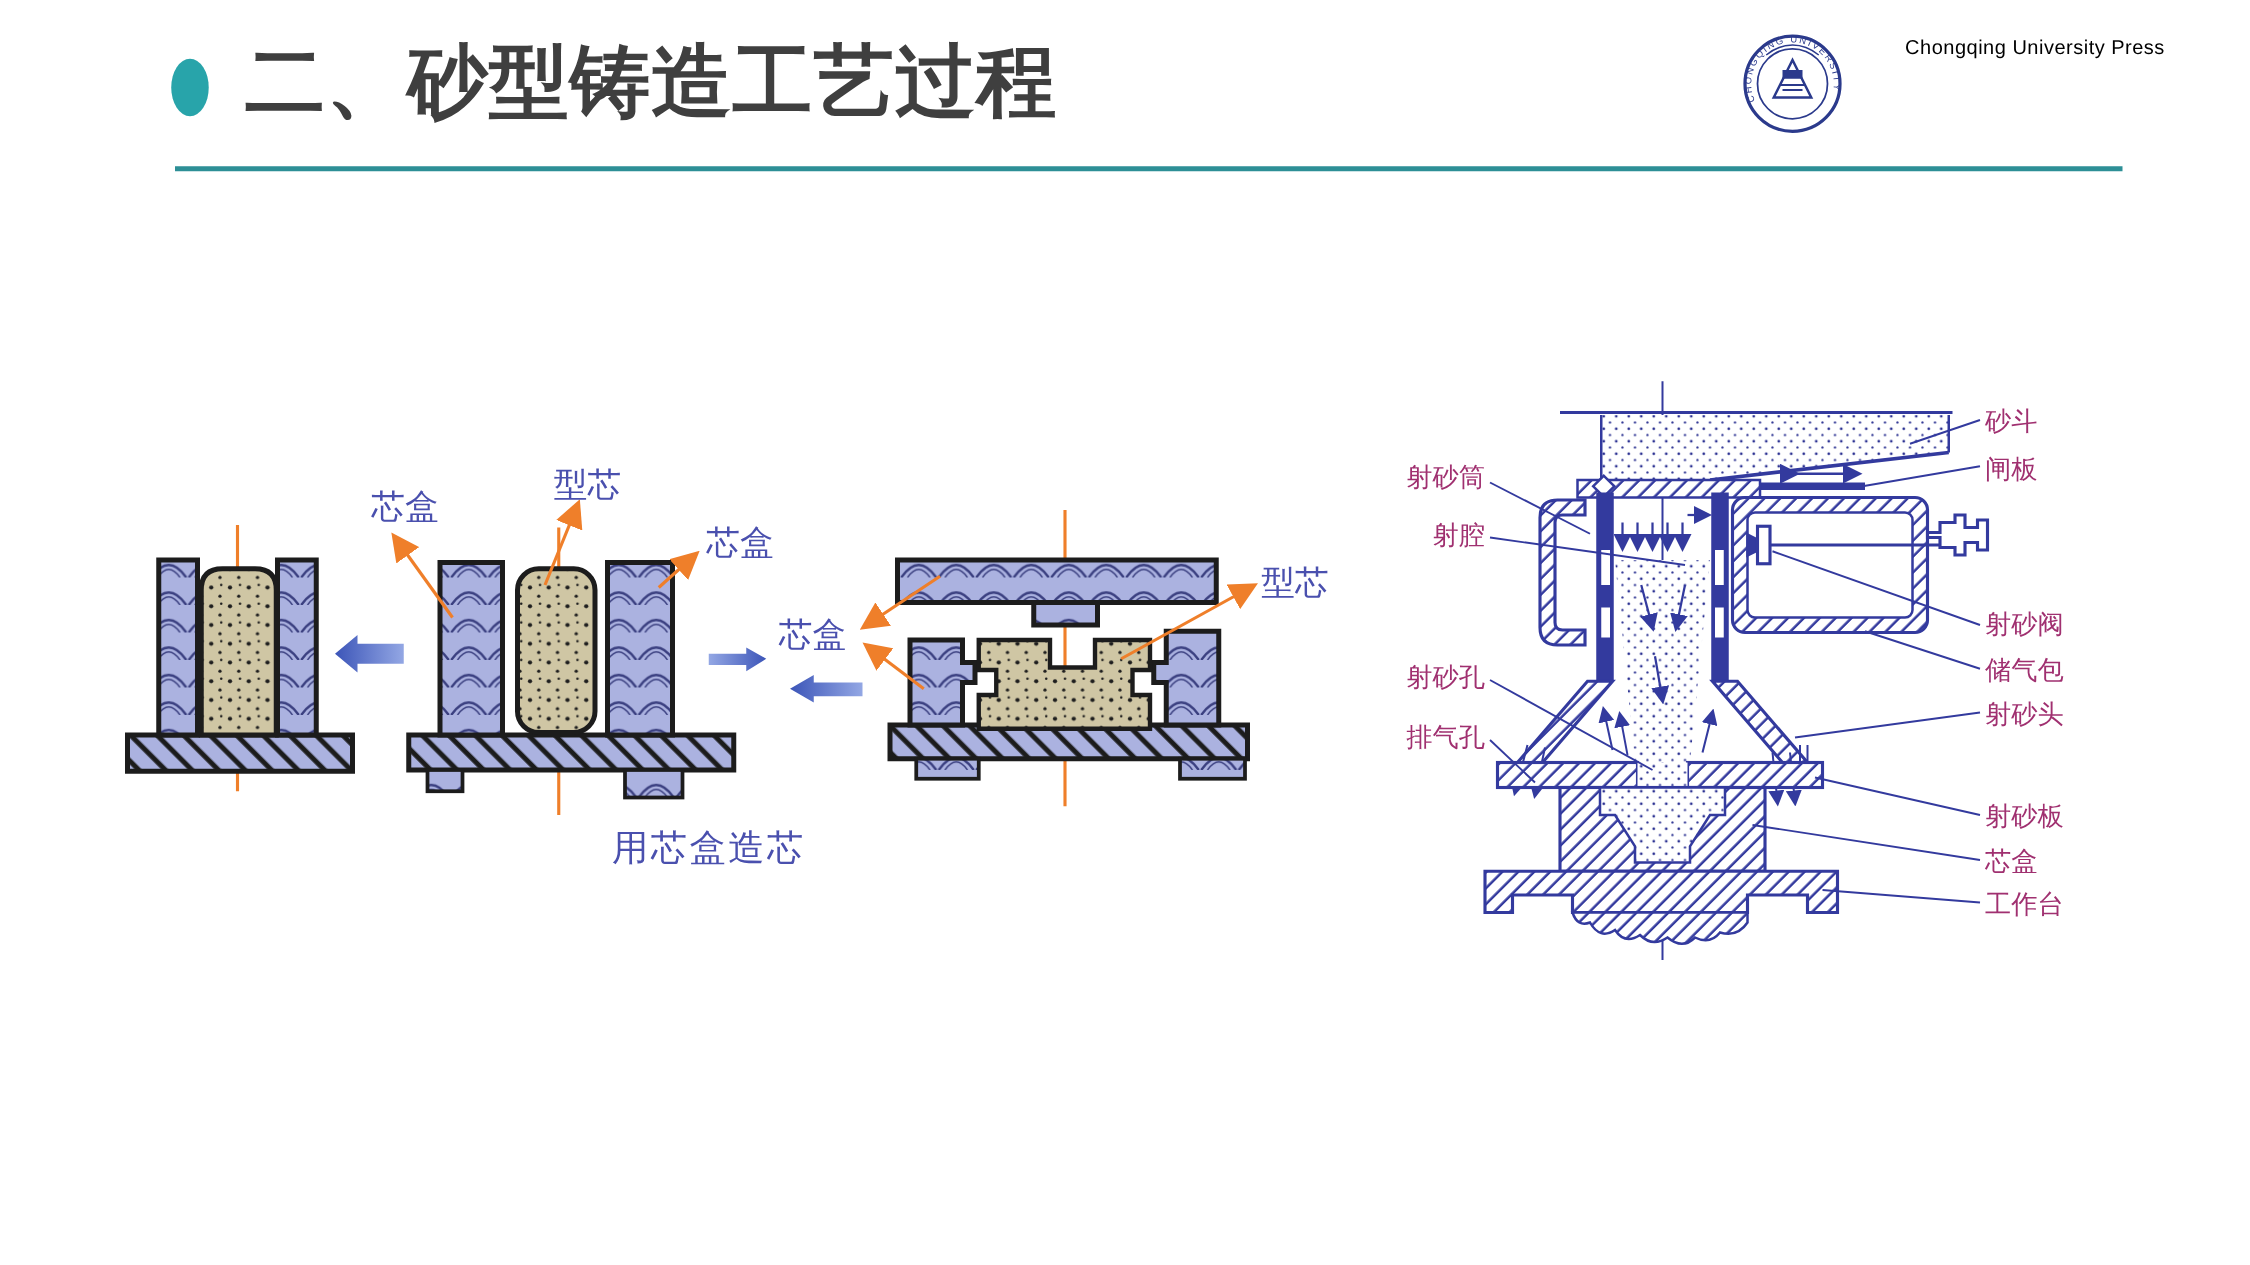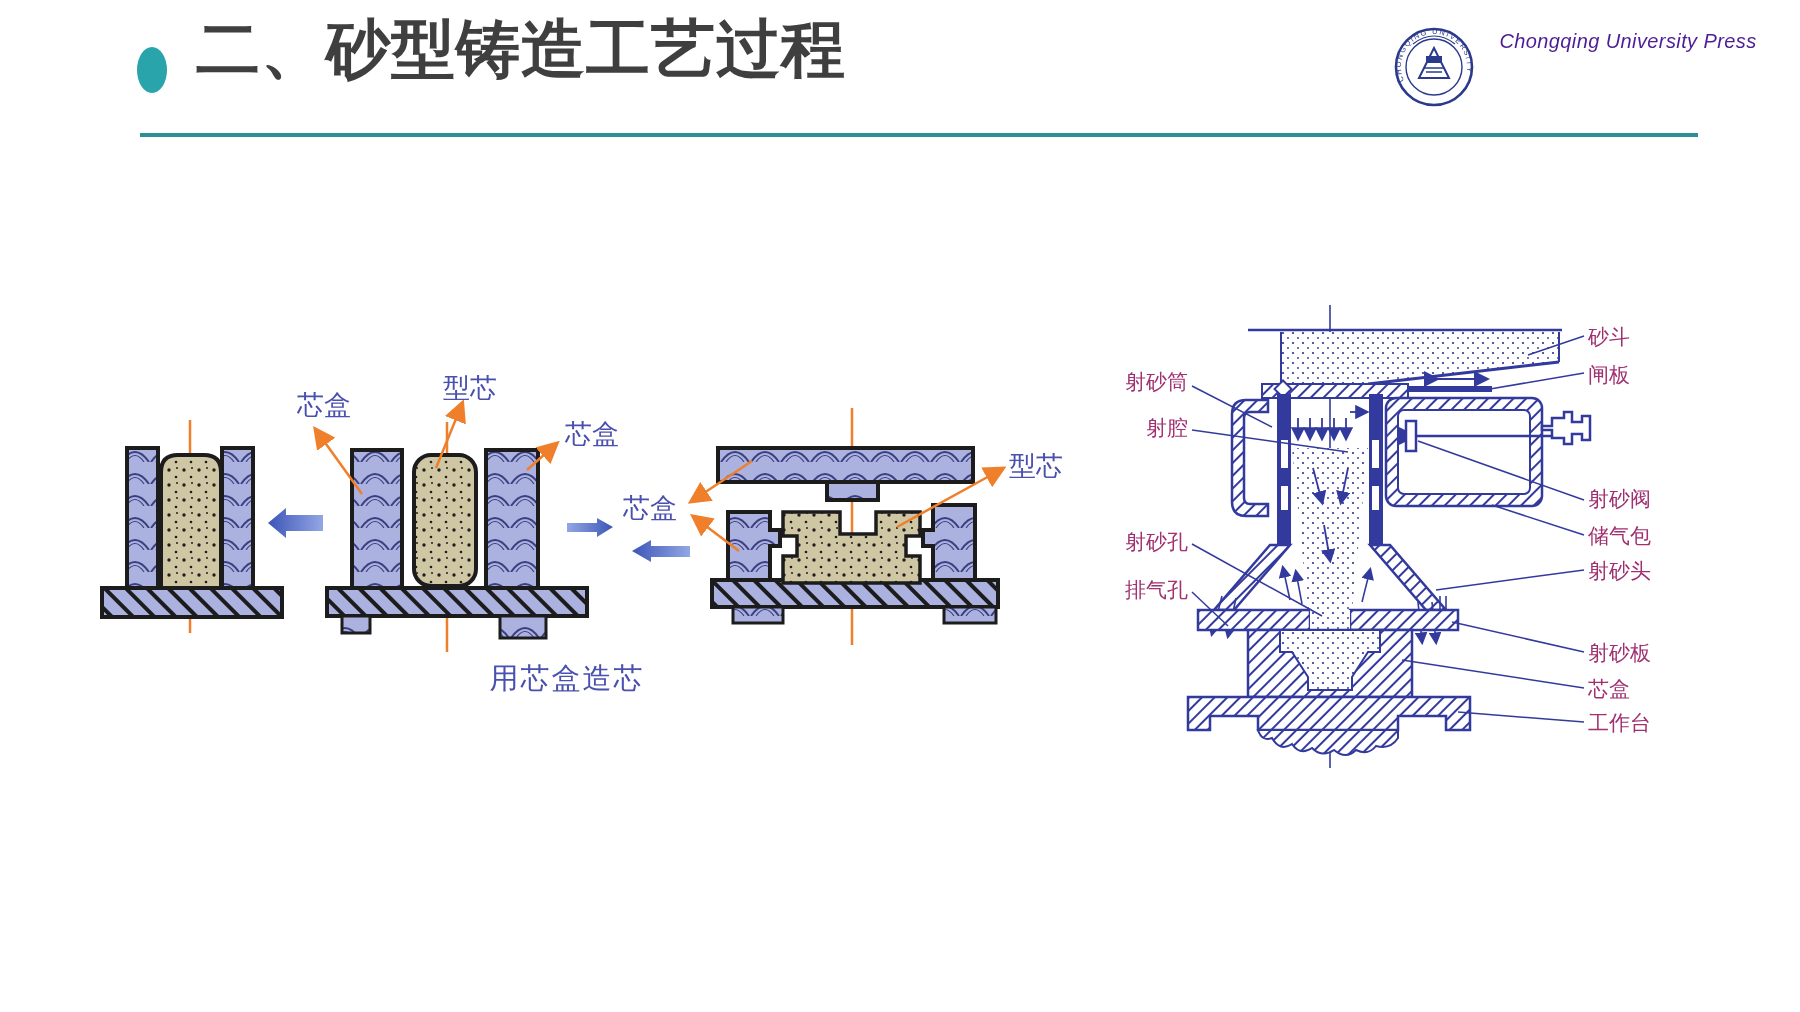--- a/index.html
+++ b/index.html
@@ -3,29 +3,29 @@
 <meta charset="utf-8">
 <style>
   html,body{margin:0;padding:0;}
   body{
     width:1800px;height:1012px;position:relative;background:#ffffff;
     font-family:"Liberation Sans", sans-serif;overflow:hidden;
   }
   .abs{position:absolute;}
   
   #bullet{left:137px;top:47px;width:30px;height:46px;border-radius:50%;background:#28a4aa;}
-  #page-title{left:196px;top:6px;font-size:64px;font-weight:900;color:#3f3f3f;letter-spacing:1px;white-space:nowrap;}
+  #page-title{left:196px;top:22px;font-size:64px;font-weight:900;color:#3f3f3f;letter-spacing:1px;white-space:nowrap;}
   #divider{left:140px;top:133px;width:1558px;height:4px;background:#2d8f96;}
   
   #seal{left:1393px;top:26px;}
   #logo-text{left:1478px;top:28px;width:300px;text-align:center;}
   #logo-cn{font-size:37px;color:#121212;white-space:nowrap;line-height:1.1;}
   #logo-cn .cal{font-family:"DejaVu Serif", serif;font-weight:bold;font-style:italic;}
   #logo-cn .rest{font-family:"DejaVu Serif", serif;font-weight:normal;}
-  #logo-en{font-size:20px;color:#4c1d95;margin-top:2px;letter-spacing:0.4px;font-style:italic;}
+  #logo-en{font-size:16px;color:#000000;margin-top:2px;letter-spacing:0.4px;}
   svg text{font-family:"Liberation Sans", sans-serif;}
   .lblL{fill:#4a50ae;font-size:27px;}
   .cap{fill:#4a50ae;font-size:29px;letter-spacing:2px;}
   .lblM{fill:#a03070;font-size:21px;}
   .sealring{fill:#2b3a8c;font-size:7.5px;letter-spacing:1.5px;}
 </style>
 </head>
 <body>
 
 <div class="abs" id="bullet"></div>

